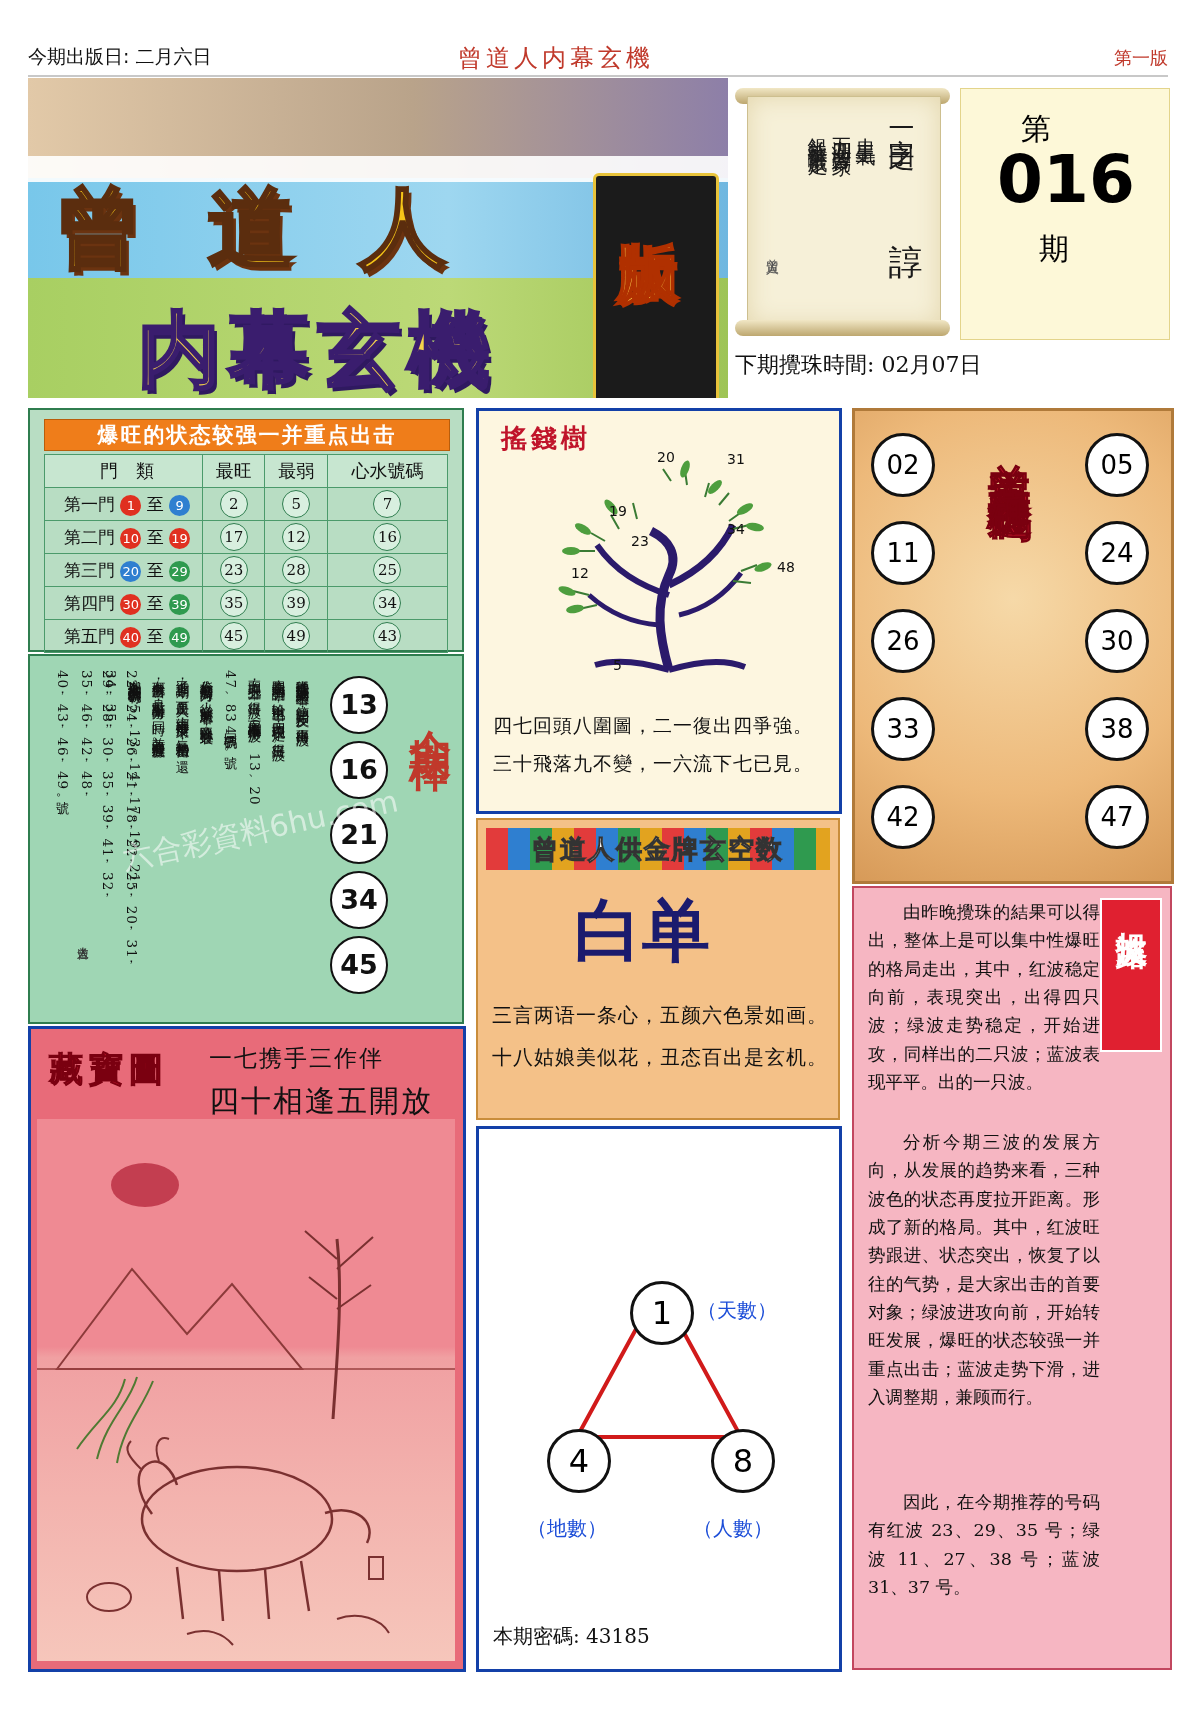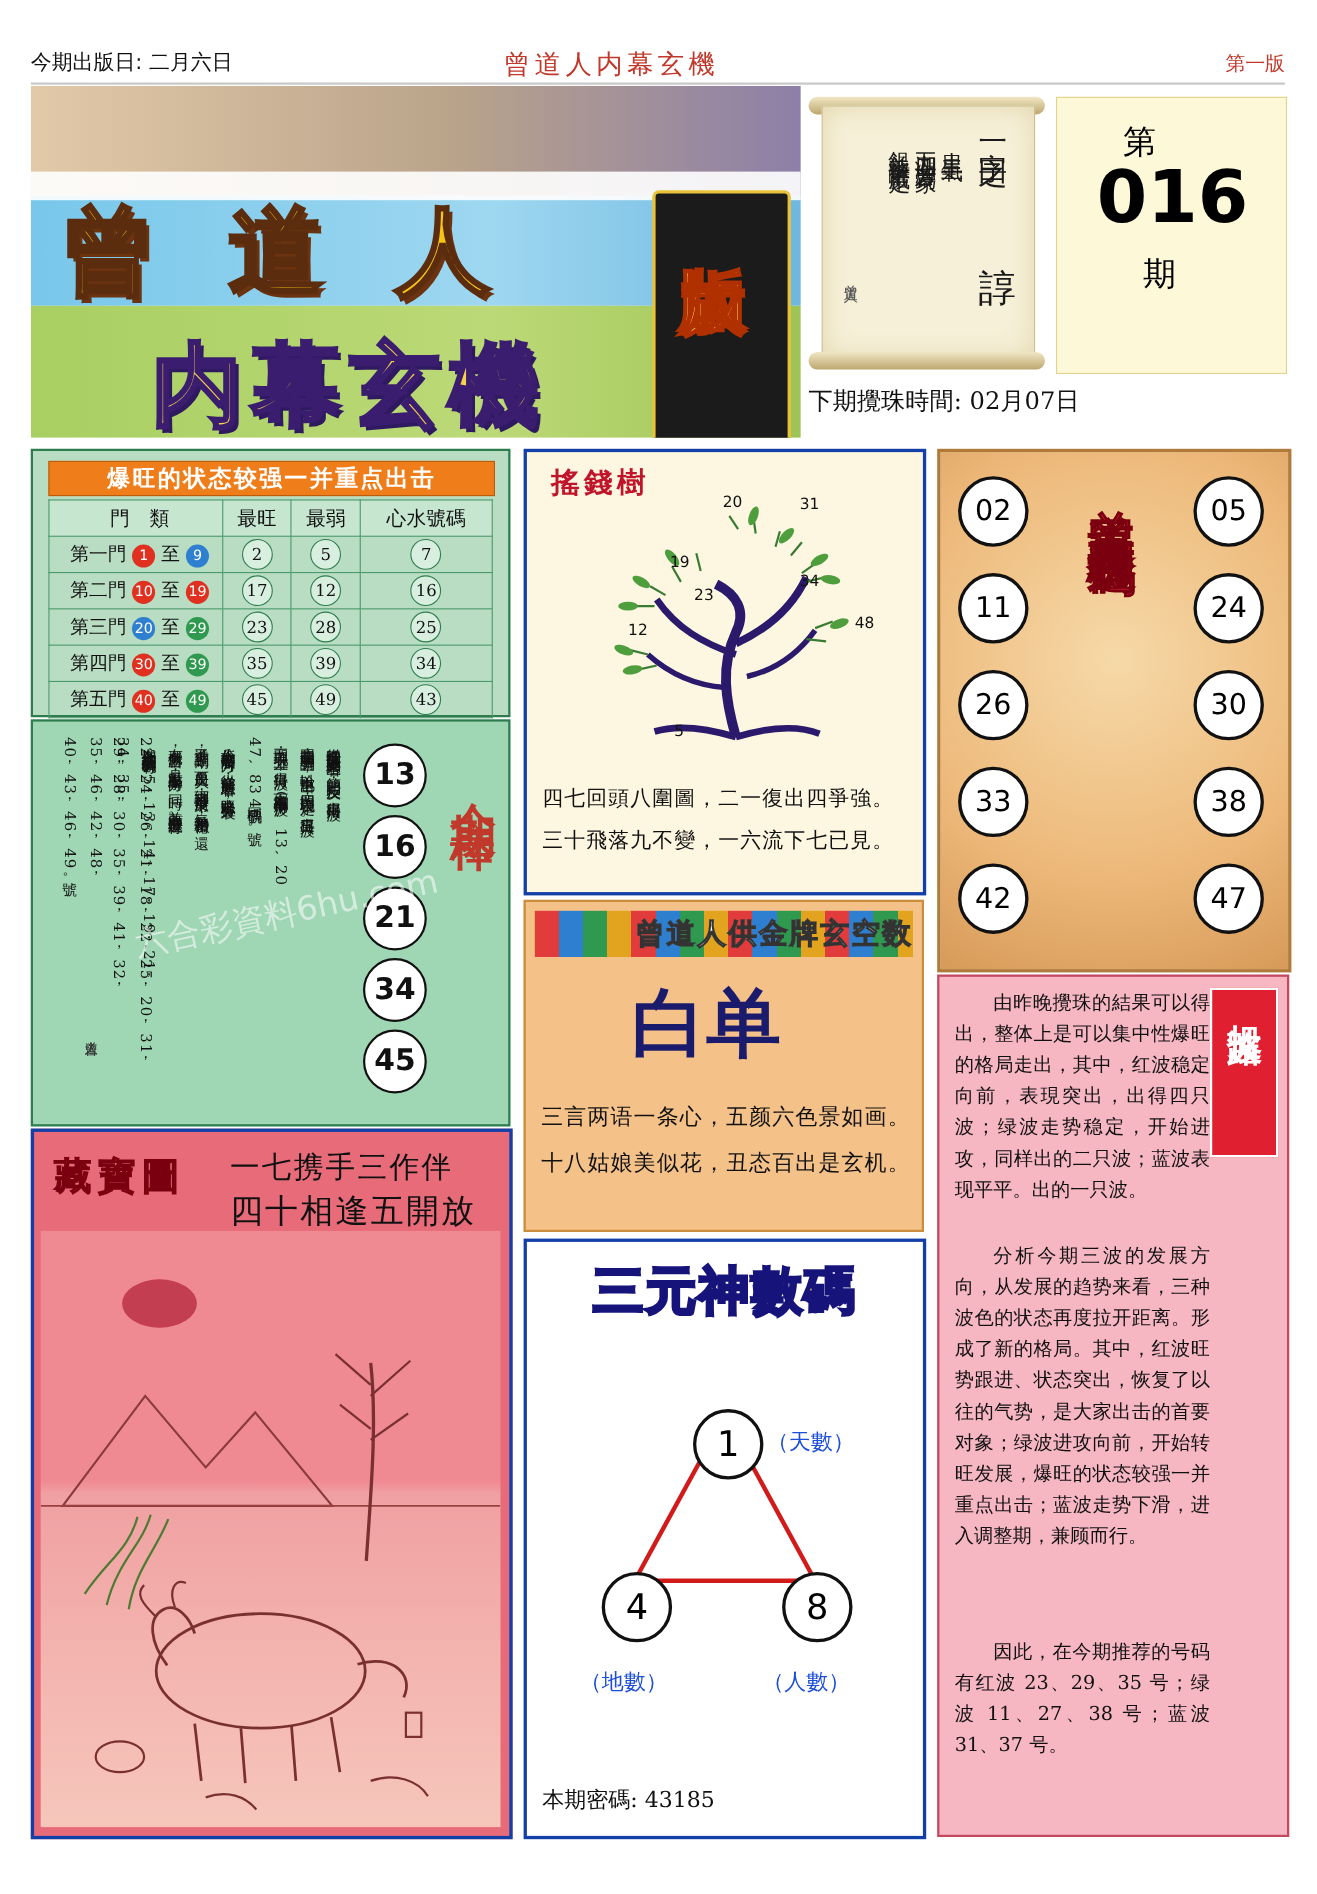--- a/index.html
+++ b/index.html
@@ -69,36 +69,36 @@
   .gb-balls .bb{width:54px;height:54px;border:2px solid #111;border-radius:50%;background:#fff;color:#111;font-size:27px;
       text-align:center;line-height:54px;margin-bottom:7px;font-family:"DejaVu Sans",sans-serif;}
   .gb-right{position:absolute;left:372px;top:40px;writing-mode:vertical-rl;font-size:42px;color:#c0392b;font-weight:bold;
       letter-spacing:10px;font-family:"DejaVu Serif",serif;}
   .gb-sig{position:absolute;left:44px;top:282px;writing-mode:vertical-rl;font-size:12px;color:#333;}
 
   
   .treasure{position:absolute;left:28px;top:1026px;width:432px;height:640px;background:#e86b79;border:3px solid #1340a8;}
   .tr-title{position:absolute;left:18px;top:18px;font-size:34px;color:#c0142a;font-weight:bold;letter-spacing:6px;
      -webkit-text-stroke:1px #7a0010;font-family:"DejaVu Serif",serif;}
-  .tr-l1{position:absolute;left:178px;top:14px;font-size:27px;color:#111;letter-spacing:2px;font-family:"DejaVu Serif",serif;}
+  .tr-l1{position:absolute;left:178px;top:14px;font-size:23px;color:#111;letter-spacing:2px;font-family:"DejaVu Serif",serif;}
   .tr-l2{position:absolute;left:178px;top:52px;font-size:30px;color:#111;letter-spacing:2px;font-family:Liberation Sans, sans-serif;}
   .tr-art{position:absolute;left:6px;top:90px;width:418px;height:542px;background:
       linear-gradient(180deg,#ef8a93 0%,#ef8a93 42%,#f0a0a2 44%,#f3b3ae 70%,#f6c6bb 100%);overflow:hidden;}
 
   
   .tree{position:absolute;left:476px;top:408px;width:360px;height:400px;background:#fdf6e0;border:3px solid #1340a8;}
   .tree .t-title{position:absolute;left:22px;top:10px;font-size:26px;color:#c0142a;font-weight:bold;letter-spacing:4px;font-family:"DejaVu Serif",serif;}
   .tree .tnum{position:absolute;font-size:14px;color:#111;font-family:"DejaVu Sans",sans-serif;}
   .tree .tline{position:absolute;left:14px;font-size:19px;color:#111;letter-spacing:1px;font-family:"DejaVu Serif",serif;}
 
   
   .xk{position:absolute;left:476px;top:818px;width:360px;height:298px;background:#f4c188;border:2px solid #c98d3b;}
   .xk-band{position:absolute;left:8px;top:8px;width:344px;height:42px;background:repeating-linear-gradient(90deg,
       #e23b3b 0 22px,#2f7fd0 22px 44px,#2f9a4f 44px 66px,#e2a31f 66px 88px);}
-  .xk-band span{position:absolute;left:0;top:0;width:344px;text-align:right;line-height:42px;font-size:26px;font-weight:bold;
+  .xk-band span{position:absolute;left:0;top:0;width:344px;text-align:center;line-height:42px;font-size:26px;font-weight:bold;
       color:#fff;-webkit-text-stroke:1px #333;letter-spacing:2px;font-family:"DejaVu Serif",serif;}
   .xk-glyph{position:absolute;left:96px;top:66px;font-size:68px;color:#1b1b6e;font-family:"DejaVu Serif",serif;font-weight:bold;}
   .xk-l1{position:absolute;left:14px;top:182px;font-size:20px;color:#111;letter-spacing:1px;font-family:"DejaVu Serif",serif;}
   .xk-l2{position:absolute;left:14px;top:224px;font-size:20px;color:#111;letter-spacing:1px;font-family:"DejaVu Serif",serif;}
 
   
   .sy{position:absolute;left:476px;top:1126px;width:360px;height:540px;background:#ffffff;border:3px solid #1340a8;}
   .sy-title{position:absolute;left:10px;top:14px;width:340px;text-align:center;font-size:46px;font-weight:bold;
       color:#f2d23a;-webkit-text-stroke:3px #16137a;letter-spacing:2px;font-family:"DejaVu Serif",serif;}
   .sy-node{position:absolute;width:58px;height:58px;border:3px solid #111;border-radius:50%;background:#fff;
@@ -320,21 +320,20 @@
   <div class="xk">
     <div class="xk-band">
       <span>曾道人供金牌玄空数</span>
     </div>
     <div class="xk-glyph">白单</div>
     <div class="xk-l1">三言两语一条心，五颜六色景如画。</div>
     <div class="xk-l2">十八姑娘美似花，丑态百出是玄机。</div>
   </div>
 
   <div class="sy">
-    <div class="sy-title">三元神數碼</div>
     <svg style="position:absolute;left:80px;top:140px;" width="200" height="190" viewBox="0 0 200 190">
       <polygon points="100,18 18,168 182,168" fill="none" stroke="#d11a1a" stroke-width="4"></polygon>
     </svg>
     <div class="sy-node" style="left:151px;top:152px;">1</div>
     <div class="sy-lbl" style="left:218px;top:168px;">（天數）</div>
     <div class="sy-node" style="left:68px;top:300px;">4</div>
     <div class="sy-lbl" style="left:48px;top:386px;">（地數）</div>
     <div class="sy-node" style="left:232px;top:300px;">8</div>
     <div class="sy-lbl" style="left:214px;top:386px;">（人數）</div>
     <div class="sy-code">本期密碼: 43185</div>

